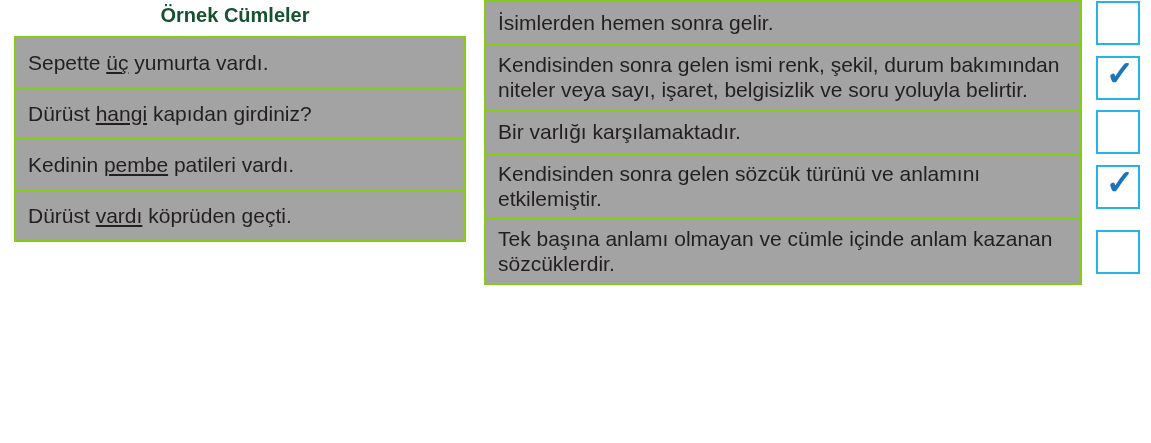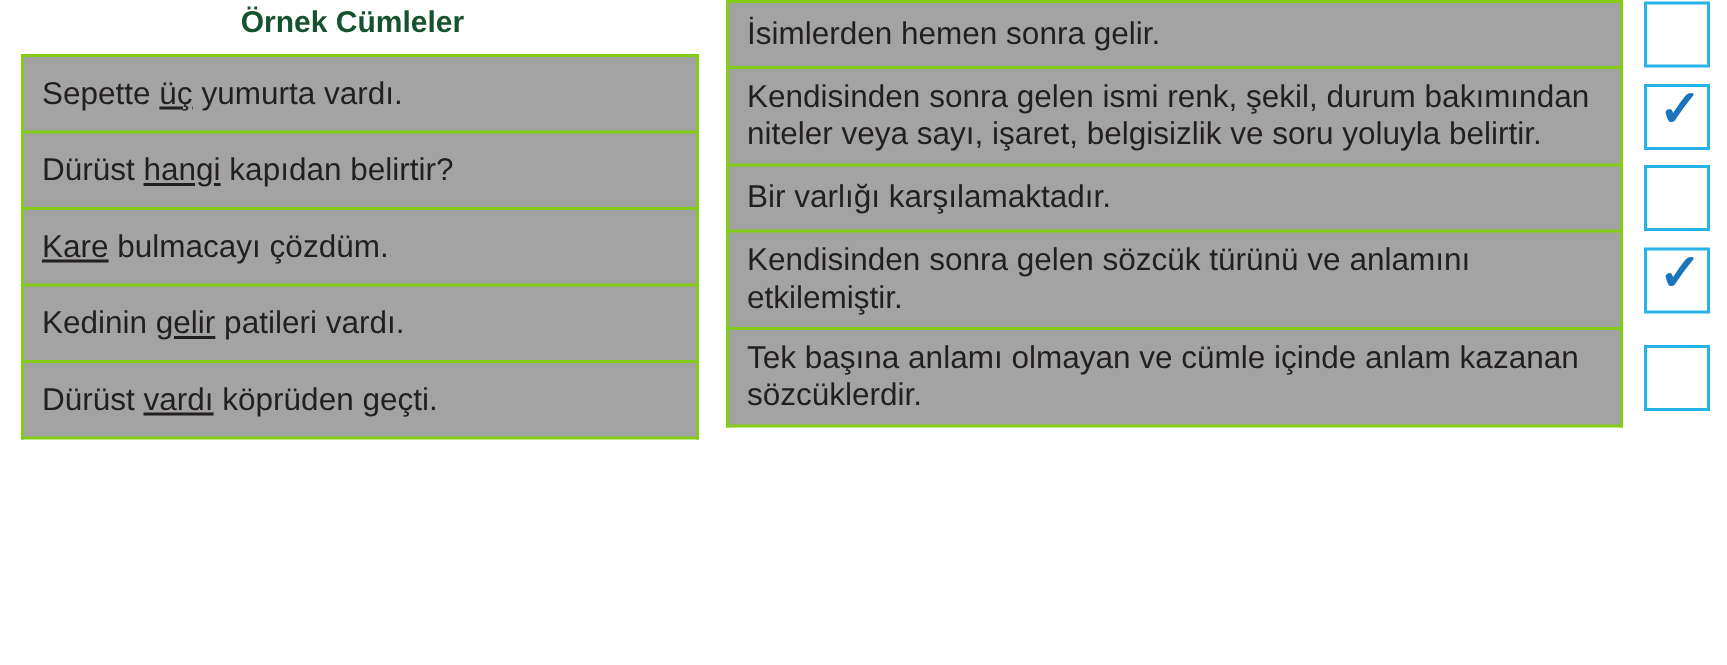--- a/index.html
+++ b/index.html
@@ -112,31 +112,26 @@
       <div class="col-title col-title-left">Örnek Cümleler</div>
       <table class="grid">
         <tbody>
           <tr>
             <td class="sentence-cell">
               <span>Sepette </span><u class="underline">üç</u><span> yumurta vardı.</span>
             </td>
           </tr>
           <tr>
             <td class="sentence-cell">
-              <span>Dürüst </span><u class="underline">hangi</u><span> kapıdan belirtir?</span>
+              <span>Dürüst </span><u class="underline">hangi</u><span> kapıdan girdiniz?</span>
             </td>
           </tr>
           <tr>
             <td class="sentence-cell">
-              <span></span><u class="underline">Kare</u><span> bulmacayı çözdüm.</span>
-            </td>
-          </tr>
-          <tr>
-            <td class="sentence-cell">
-              <span>Kedinin </span><u class="underline">gelir</u><span> patileri vardı.</span>
+              <span>Kedinin </span><u class="underline">pembe</u><span> patileri vardı.</span>
             </td>
           </tr>
           <tr>
             <td class="sentence-cell">
               <span>Dürüst </span><u class="underline">vardı</u><span> köprüden geçti.</span>
             </td>
           </tr>
         </tbody>
       </table>
     </div>

